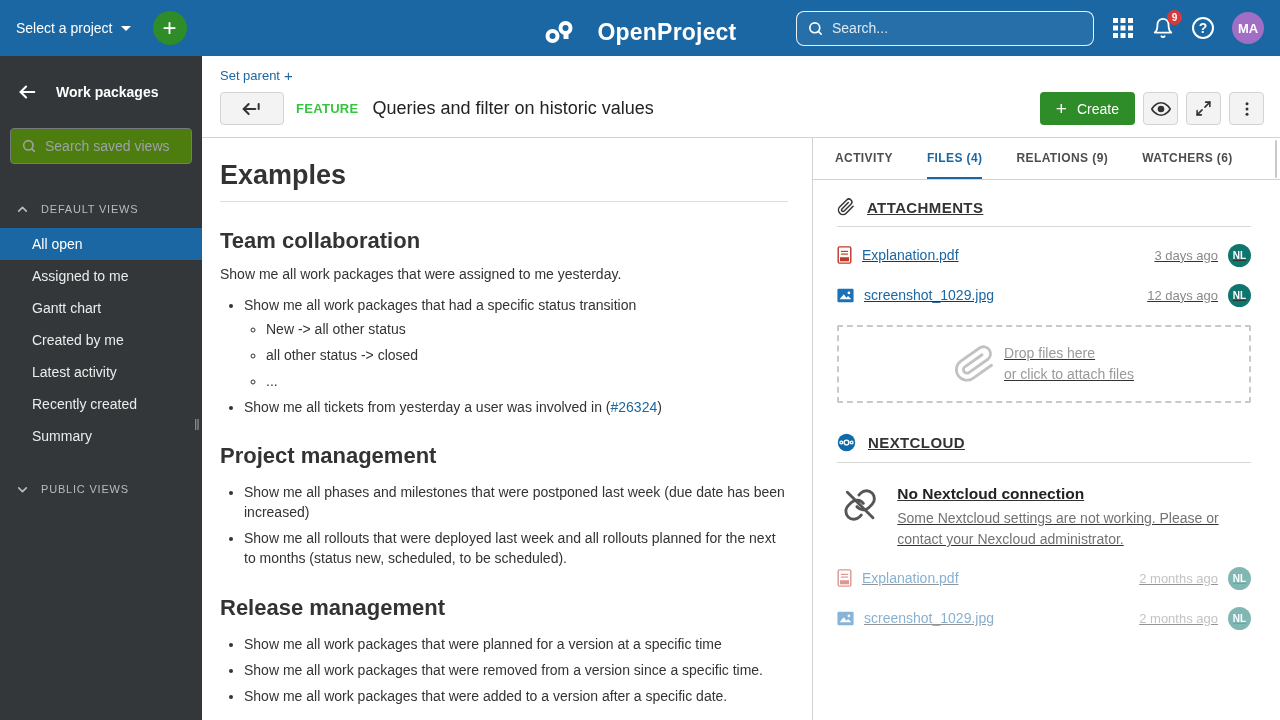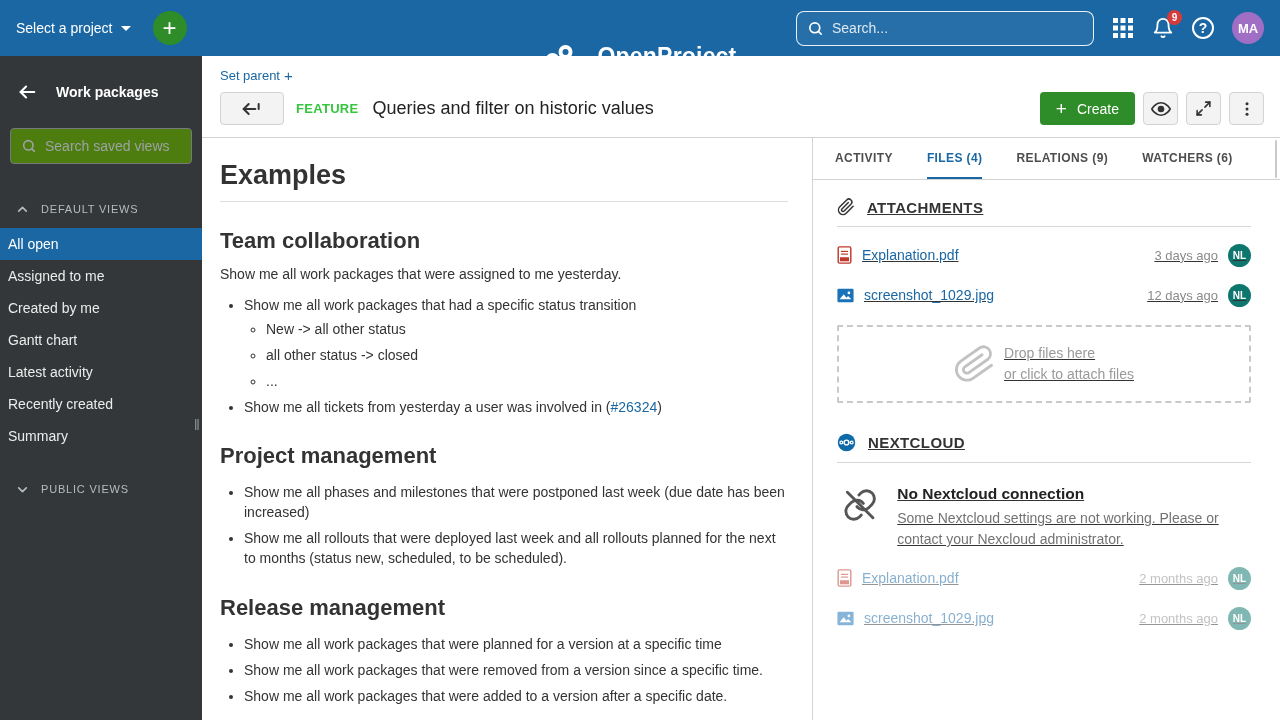--- a/index.html
+++ b/index.html
@@ -5,21 +5,21 @@
   * { margin:0; padding:0; box-sizing:border-box; }
   html,body { width:1280px; height:720px; overflow:hidden; }
   body { font-family:"Liberation Sans", sans-serif; background:#fff; color:#333; }
   .app { position:relative; width:1280px; height:720px; display:flex; flex-direction:column; }
 
   
   .topbar { height:56px; background:#1A67A3; display:flex; align-items:center; padding:0 16px; position:relative; flex:0 0 56px; }
   .project-select { color:#fff; font-size:14px; display:flex; align-items:center; gap:8px; cursor:pointer; margin-right:22px; }
   .caret-down { width:0; height:0; border-left:5px solid transparent; border-right:5px solid transparent; border-top:5px solid #fff; display:inline-block; }
   .add-circle { width:34px; height:34px; border-radius:50%; background:#2E8C29; color:#fff; display:flex; align-items:center; justify-content:center; font-size:24px; font-weight:400; cursor:pointer; line-height:1; }
-  .logo { position:absolute; left:50%; top:0; transform:translateX(-50%); height:64px; display:flex; align-items:center; gap:20px; color:#fff; cursor:pointer;margin-top:24px; }
+  .logo { position:absolute; left:50%; top:0; transform:translateX(-50%); height:64px; display:flex; align-items:center; gap:20px; color:#fff; cursor:pointer; }
   .logo-text { font-size:23px; font-weight:600; letter-spacing:0.2px; }
   .topbar-right { margin-left:auto; display:flex; align-items:center; gap:18px; }
   .search-box { width:298px; height:35px; border:1px solid rgba(255,255,255,0.9); border-radius:8px; background:rgba(255,255,255,0.06); display:flex; align-items:center; padding:0 10px; gap:8px; }
   .search-box input { background:transparent; border:none; outline:none; color:#fff; font-size:14px; width:100%; font-family:"Liberation Sans", sans-serif; }
   .search-box input::placeholder { color:#E8F0F6; opacity:0.95; }
   .bell-wrap { position:relative; display:flex; }
   .badge { position:absolute; top:-7px; right:-8px; background:#D63B3B; color:#fff; font-size:10px; font-weight:700; min-width:15px; height:15px; border-radius:8px; display:flex; align-items:center; justify-content:center; padding:0 3px; }
   .help-circle { width:22px; height:22px; border:2px solid #fff; border-radius:50%; color:#fff; font-size:14px; font-weight:700; display:flex; align-items:center; justify-content:center; cursor:pointer; }
   .avatar { width:32px; height:32px; border-radius:50%; background:#A06EC5; color:#fff; font-size:13px; font-weight:700; display:flex; align-items:center; justify-content:center; cursor:pointer; }
   .tb-icon { cursor:pointer; display:flex; }
@@ -29,21 +29,21 @@
 
   
   .sidebar { width:202px; background:#333739; color:#E8E8E8; flex:0 0 202px; position:relative; padding-top:18px; }
   .sb-head { display:flex; align-items:center; gap:18px; padding:0 14px 0 16px; height:36px; }
   .sb-title { font-size:14px; font-weight:700; color:#fff; }
   .sb-search { margin:18px 10px 0 10px; height:36px; border:1px solid #74797B; border-radius:4px; background:#4d7c0f; display:flex; align-items:center; gap:8px; padding:0 10px; }
   .sb-search input { background:transparent; border:none; outline:none; color:#DDD; font-size:14px; width:100%; font-family:"Liberation Sans", sans-serif; }
   .sb-search input::placeholder { color:#9DA3A5; }
   .sb-section { display:flex; align-items:center; gap:12px; padding:0 16px; margin-top:34px; height:22px; color:#B6BCBE; font-size:11px; letter-spacing:0.8px; cursor:pointer; }
   .sb-items { margin-top:8px; }
-  .sb-item { height:32px; display:flex; align-items:center; padding:0 8px; font-size:14px; color:#ECECEC; cursor:pointer; }
+  .sb-item { height:32px; display:flex; align-items:center; padding:0 32px; font-size:14px; color:#ECECEC; cursor:pointer; }
   .sb-item.selected { background:#1A67A3; color:#fff; }
   .sb-resize { position:absolute; right:1px; top:360px; color:#8A8F91; font-size:15px; letter-spacing:1px; cursor:ew-resize; }
 
   
   .main { flex:1; display:flex; flex-direction:column; min-width:0; background:#fff; }
 
   
   .wp-header { padding:10px 16px 0 18px; flex:0 0 auto; }
   .set-parent { color:#1A67A3; font-size:13px; display:inline-flex; align-items:center; gap:4px; cursor:pointer; }
   .set-parent .plus { font-size:15px; }
@@ -188,22 +188,22 @@
           <svg width="13" height="13" viewBox="0 0 24 24" fill="none" stroke="#B6BCBE" stroke-width="3" stroke-linecap="round" stroke-linejoin="round">
               <polyline points="5 15 12 8 19 15"></polyline>
             </svg>
         </span>
         <span>DEFAULT VIEWS</span>
       </div>
 
       <div class="sb-items">
         <div class="sb-item selected">All open</div>
         <div class="sb-item">Assigned to me</div>
+        <div class="sb-item">Gantt chart</div>
         <div class="sb-item">Created by me</div>
-        <div class="sb-item">Gantt chart</div>
         <div class="sb-item">Latest activity</div>
         <div class="sb-item">Recently created</div>
         <div class="sb-item">Summary</div>
       </div>
 
       <div class="sb-section" style="margin-top:26px;">
         <span style="display:flex;">
           <svg width="13" height="13" viewBox="0 0 24 24" fill="none" stroke="#B6BCBE" stroke-width="3" stroke-linecap="round" stroke-linejoin="round">
               <polyline points="5 9 12 16 19 9"></polyline>
             </svg>

